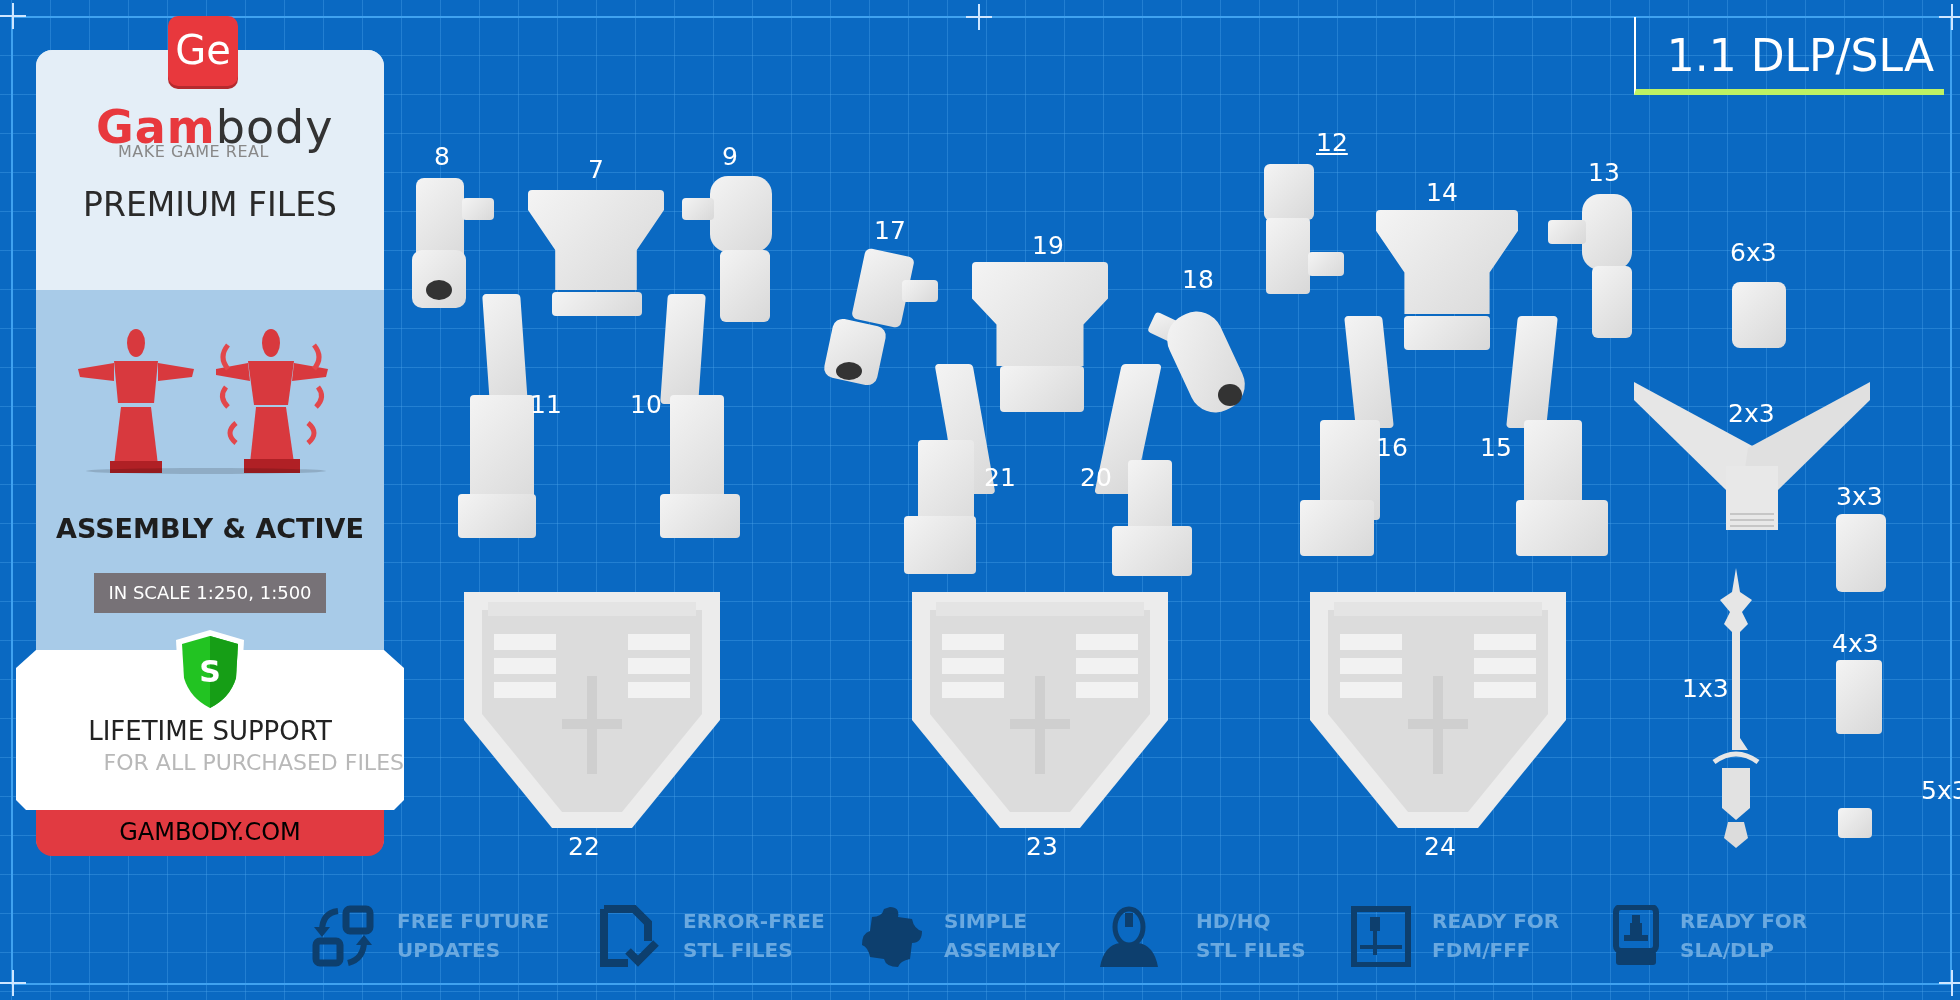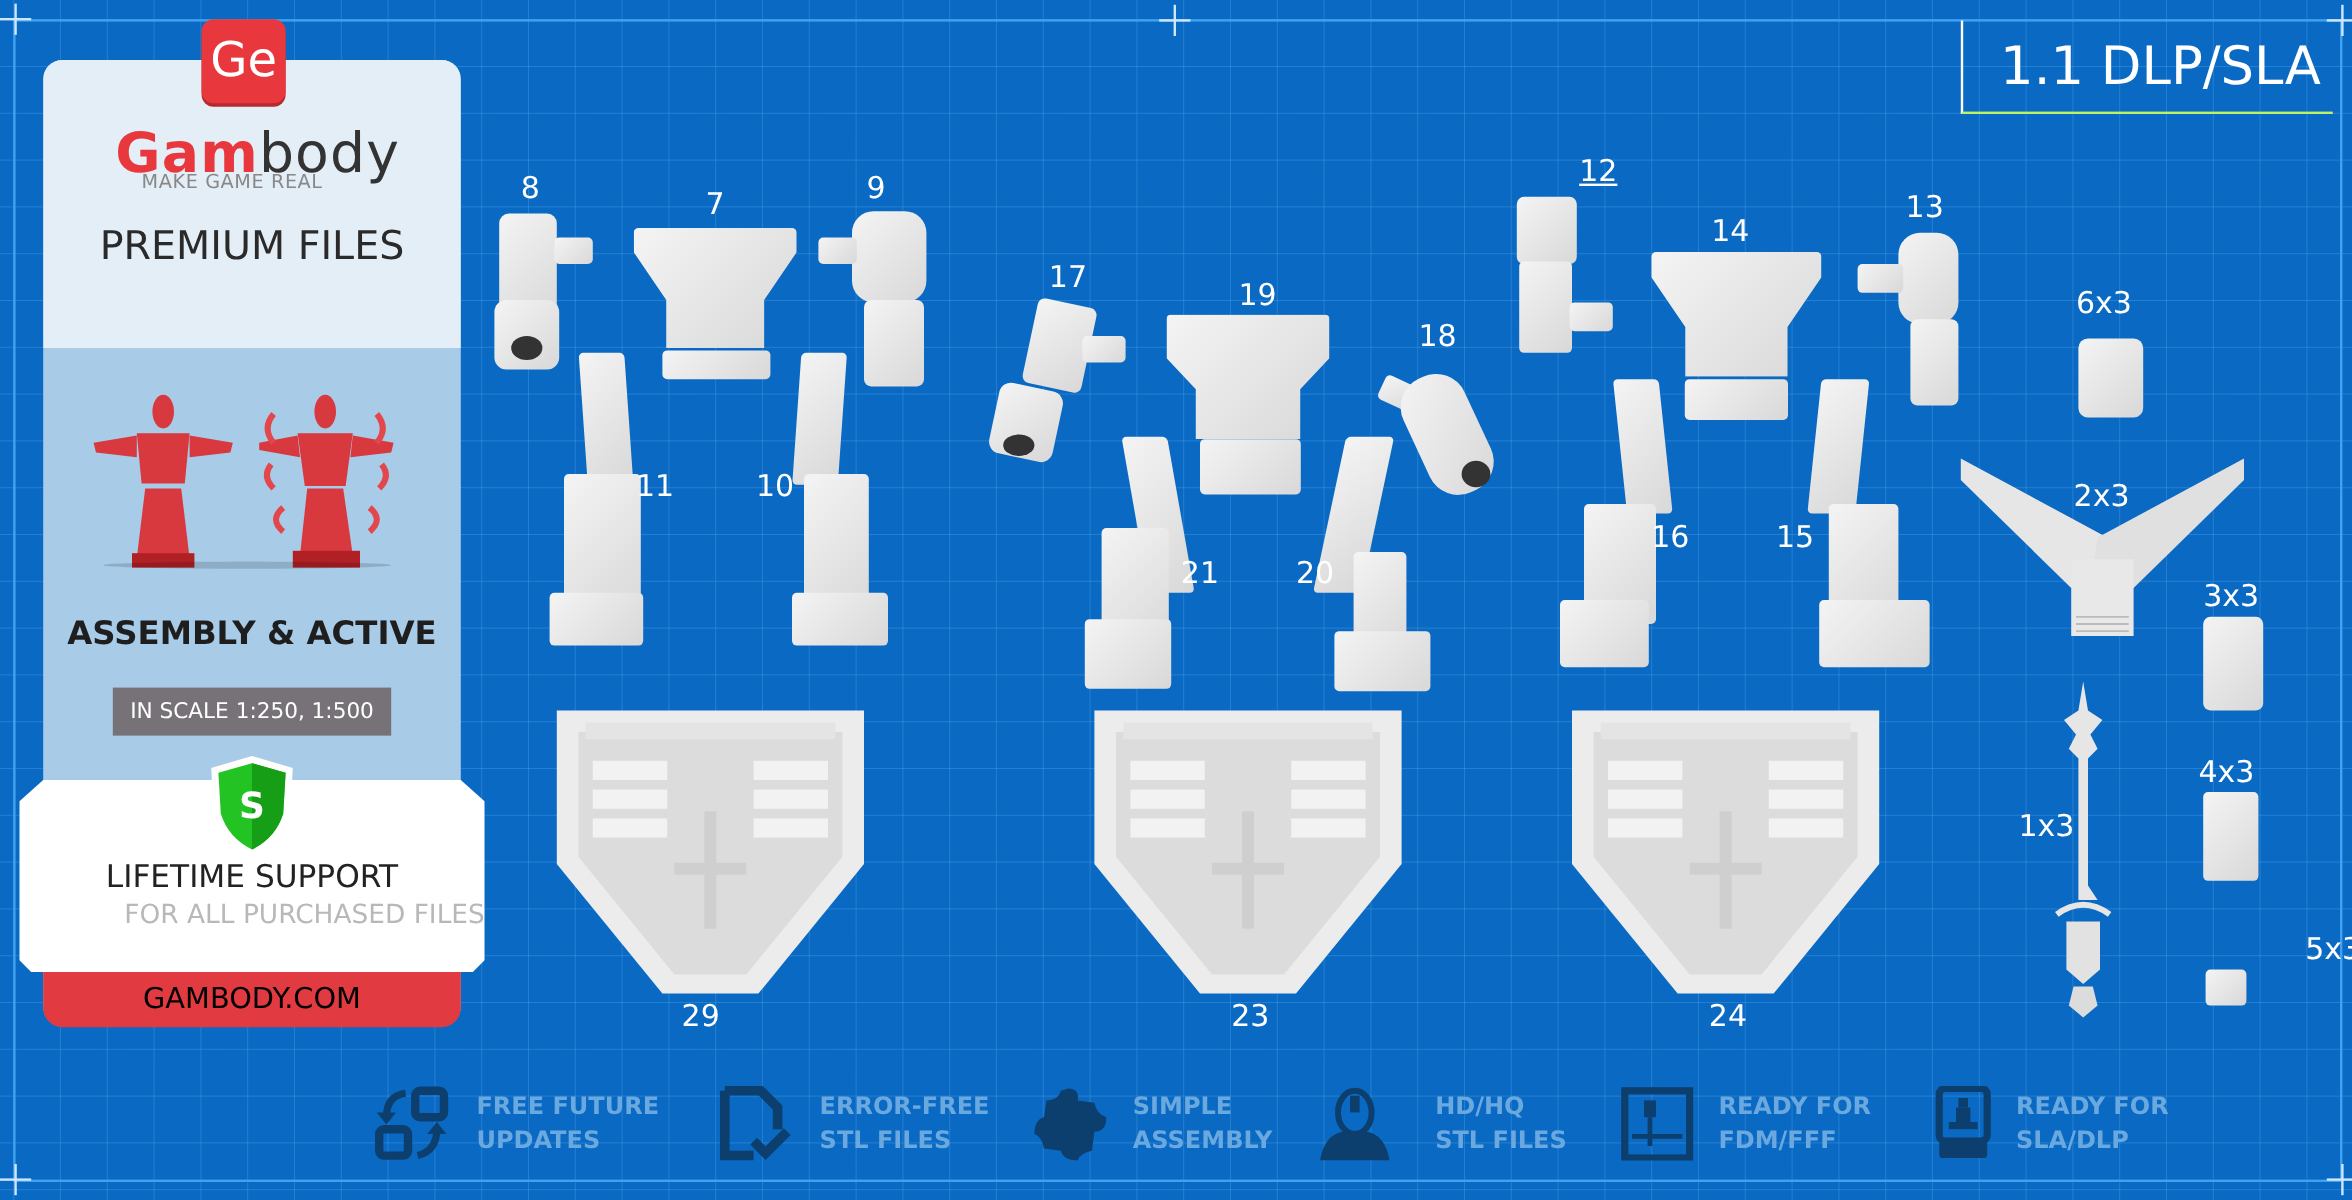--- a/index.html
+++ b/index.html
@@ -29,21 +29,21 @@
   .figures{position:absolute;left:30px;top:325px;width:290px;height:150px;}
   .assembly{position:absolute;left:0;width:348px;top:468px;text-align:center;font-weight:bold;font-size:27px;color:#1e1e1e;}
   .scale{position:absolute;left:58px;top:524px;width:232px;height:40px;background:#777277;color:#fff;font-size:18px;text-align:center;line-height:40px;}
   .support{position:absolute;left:16px;top:650px;width:388px;height:160px;background:#fff;clip-path:polygon(20px 0,368px 0,388px 18px,388px 150px,378px 160px,10px 160px,0 150px,0 18px);}
   .shield{position:absolute;left:172px;top:628px;width:76px;height:88px;}
   .support-title{position:absolute;left:16px;width:388px;top:716px;text-align:center;font-size:26px;color:#222;}
   .support-sub{position:absolute;left:16px;width:388px;top:750px;text-align:right;font-size:22px;color:#b8b8b8;}
   .footer{position:absolute;left:36px;top:810px;width:348px;height:46px;background:#e13a41;border-radius:0 0 16px 16px;color:#000000;font-size:24px;text-align:center;line-height:44px;}
 
   
-  .title-box{position:absolute;left:1634px;top:17px;width:310px;height:78px;border-left:2px solid #fff;border-bottom:2px solid #bef264;box-sizing:border-box;color:#fff;font-size:44px;text-align:right;padding-right:10px;line-height:78px;}
+  .title-box{position:absolute;left:1634px;top:17px;width:310px;height:78px;border-left:2px solid #fff;border-bottom:6px solid #bef264;box-sizing:border-box;color:#fff;font-size:44px;text-align:right;padding-right:10px;line-height:78px;}
 
   
   .lbl{position:absolute;color:#fff;font-size:25px;line-height:1;}
   .part{position:absolute;background:linear-gradient(135deg,#f4f4f4,#d8d8d8);border-radius:4px;}
   .shield-part{position:absolute;}
 
   
   .feat{position:absolute;top:905px;height:60px;}
   .feat-icon{position:absolute;left:0;top:0;width:62px;height:62px;}
   .feat-text{position:absolute;left:85px;top:2px;width:180px;font-size:20px;line-height:29px;color:#6aa9e0;font-weight:bold;}
@@ -199,21 +199,21 @@
   <polygon points="20,20 240,20 240,124 160,222 100,222 20,124" fill="#dcdcdc"></polygon>
   <rect x="26" y="12" width="208" height="14" fill="#e4e4e4"></rect>
   <rect x="32" y="44" width="62" height="16" fill="#f2f2f2"></rect>
     <rect x="32" y="68" width="62" height="16" fill="#f2f2f2"></rect>
     <rect x="32" y="92" width="62" height="16" fill="#f2f2f2"></rect>
   <rect x="166" y="44" width="62" height="16" fill="#f2f2f2"></rect>
     <rect x="166" y="68" width="62" height="16" fill="#f2f2f2"></rect>
     <rect x="166" y="92" width="62" height="16" fill="#f2f2f2"></rect>
   <path d="M130 86 V184 M100 134 H160" stroke="#cfcfcf" stroke-width="10"></path>
 </svg>
-<div class="lbl" style="left:568px;top:834px;">29</div>
+<div class="lbl" style="left:568px;top:834px;">22</div>
 
 <svg class="shield-part" style="left:910px;top:590px;" width="260" height="240" viewBox="0 0 260 240">
   <polygon points="2,2 258,2 258,130 170,238 90,238 2,130" fill="#ececec"></polygon>
   <polygon points="20,20 240,20 240,124 160,222 100,222 20,124" fill="#dcdcdc"></polygon>
   <rect x="26" y="12" width="208" height="14" fill="#e4e4e4"></rect>
   <rect x="32" y="44" width="62" height="16" fill="#f2f2f2"></rect>
     <rect x="32" y="68" width="62" height="16" fill="#f2f2f2"></rect>
     <rect x="32" y="92" width="62" height="16" fill="#f2f2f2"></rect>
   <rect x="166" y="44" width="62" height="16" fill="#f2f2f2"></rect>
     <rect x="166" y="68" width="62" height="16" fill="#f2f2f2"></rect>

